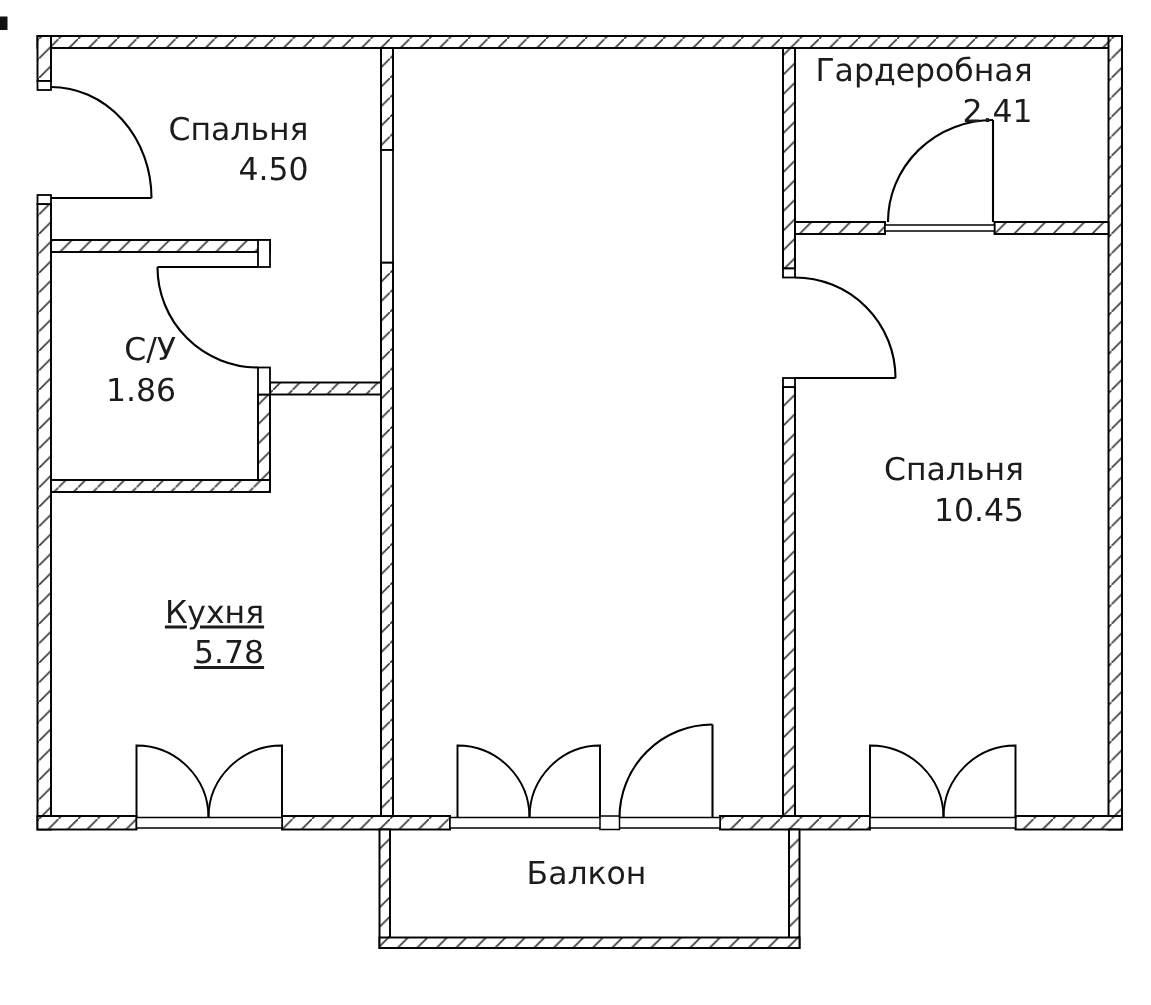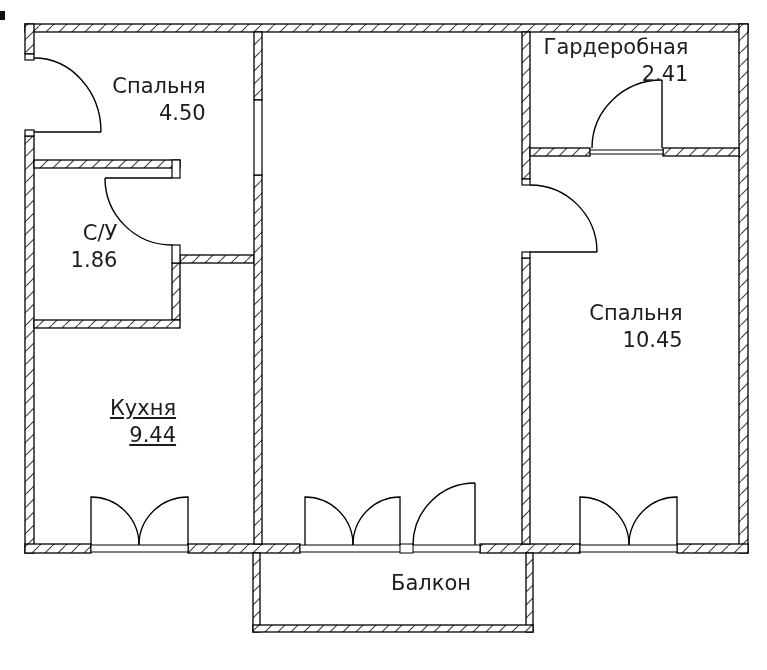--- a/index.html
+++ b/index.html
@@ -138,20 +138,20 @@
   </div>
 
 
   <div class="room-label" style="left:636px;top:327px;">
     <span>Спальня</span>
     <span>10.45</span>
   </div>
 
   <div class="room-label" style="left:143px;top:422px;text-decoration:underline;">
     <span>Кухня</span>
-    <span>9.44</span>
+    <span>5.78</span>
   </div>
 
-  <div class="room-label" style="left:391px;top:583px;margin-left:40px;">
+  <div class="room-label" style="left:391px;top:583px;">
     <span>Балкон</span>
   </div>
 
 </div>
 
 </body></html>

